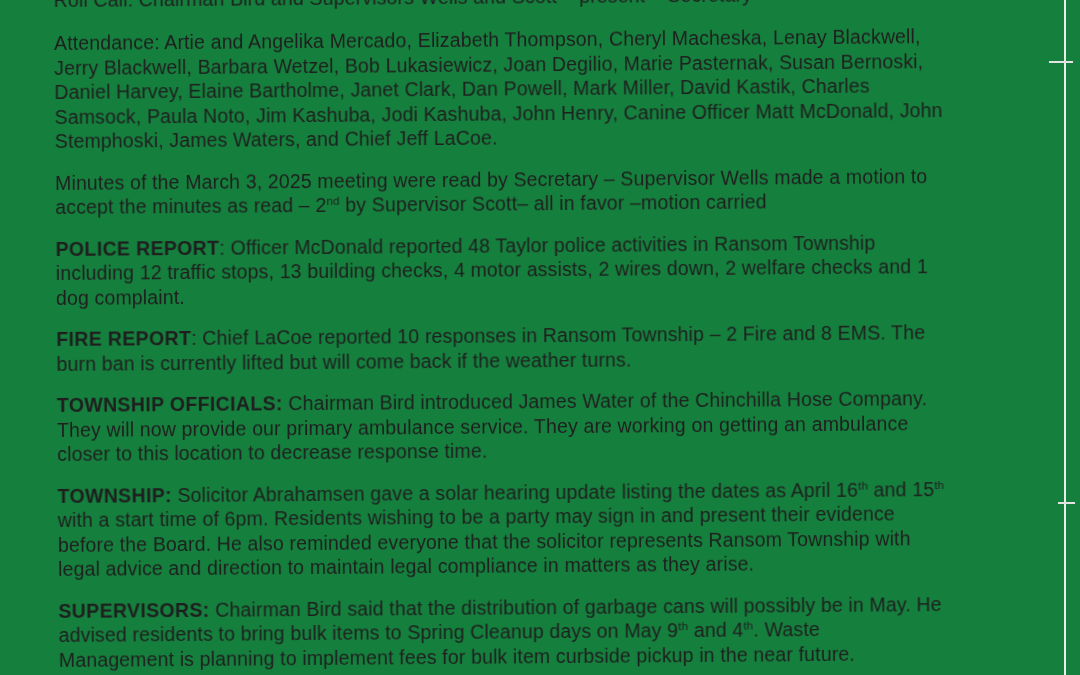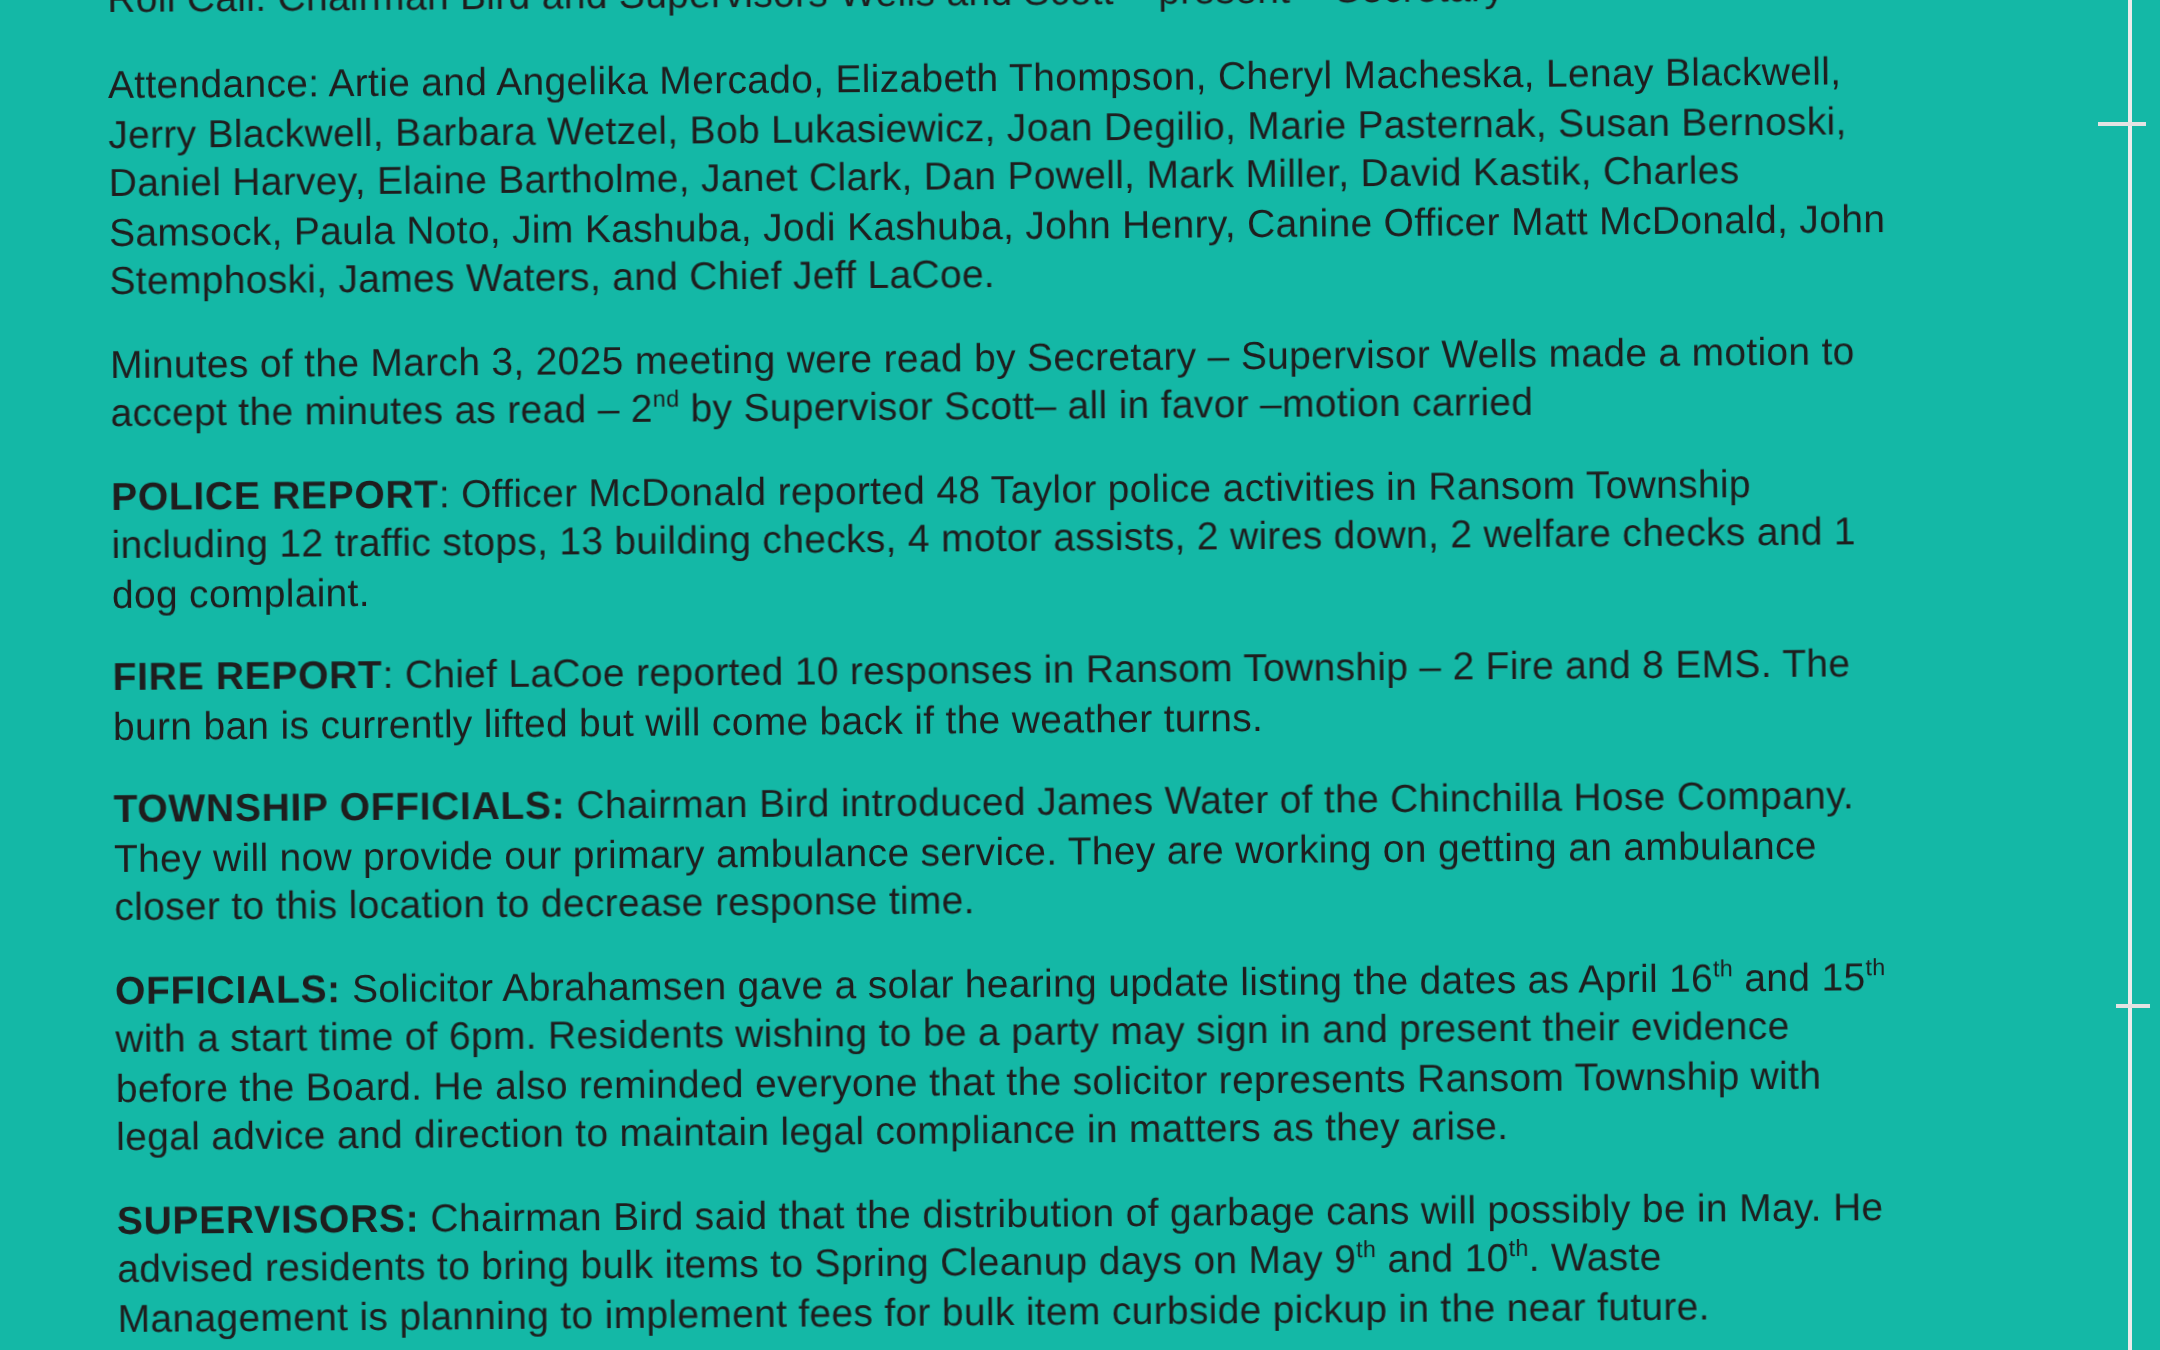--- a/index.html
+++ b/index.html
@@ -9,21 +9,21 @@
   body {
     width: 1080px;
     height: 675px;
     overflow: hidden;
     position: relative;
     background: #ffffff;
   }
   .page {
     position: absolute;
     inset: 0;
-    background: #14b8a6;
+    background: #15803d;
   }
   .content {
     position: absolute;
     left: 56px;
     top: 0;
     width: 1002px;
     font-family: "Liberation Sans", sans-serif;
     font-size: 19.5px;
     line-height: 24.5px;
     letter-spacing: 0.15px;
@@ -104,27 +104,27 @@
 including 12 traffic stops, 13 building checks, 4 motor assists, 2 wires down, 2 welfare checks and 1
 dog complaint.</span></p>
 
     <p class="para"><span class="seg-b">FIRE REPORT</span><span class="seg-n">: Chief LaCoe reported 10 responses in Ransom Township – 2 Fire and 8 EMS. The
 burn ban is currently lifted but will come back if the weather turns.</span></p>
 
     <p class="para"><span class="seg-b">TOWNSHIP OFFICIALS:</span><span class="seg-n"> Chairman Bird introduced James Water of the Chinchilla Hose Company.
 They will now provide our primary ambulance service. They are working on getting an ambulance
 closer to this location to decrease response time.</span></p>
 
-    <p class="para"><span class="seg-b">OFFICIALS:</span><span class="seg-n"> Solicitor Abrahamsen gave a solar hearing update listing the dates as April 16</span><span class="seg-sup">th</span><span class="seg-n"> and 15</span><span class="seg-sup">th</span><span class="seg-n">
+    <p class="para"><span class="seg-b">TOWNSHIP:</span><span class="seg-n"> Solicitor Abrahamsen gave a solar hearing update listing the dates as April 16</span><span class="seg-sup">th</span><span class="seg-n"> and 15</span><span class="seg-sup">th</span><span class="seg-n">
 with a start time of 6pm. Residents wishing to be a party may sign in and present their evidence
 before the Board. He also reminded everyone that the solicitor represents Ransom Township with
 legal advice and direction to maintain legal compliance in matters as they arise.</span></p>
 
     <p class="para"><span class="seg-b">SUPERVISORS:</span><span class="seg-n"> Chairman Bird said that the distribution of garbage cans will possibly be in May. He
-advised residents to bring bulk items to Spring Cleanup days on May 9</span><span class="seg-sup">th</span><span class="seg-n"> and 10</span><span class="seg-sup">th</span><span class="seg-n">. Waste
+advised residents to bring bulk items to Spring Cleanup days on May 9</span><span class="seg-sup">th</span><span class="seg-n"> and 4</span><span class="seg-sup">th</span><span class="seg-n">. Waste
 Management is planning to implement fees for bulk item curbside pickup in the near future.</span></p>
 
   </div>
 
   <div class="scan-edge"></div>
   <div class="speck-1"></div>
   <div class="speck-2"></div>
 </div>
 
 </body></html>

